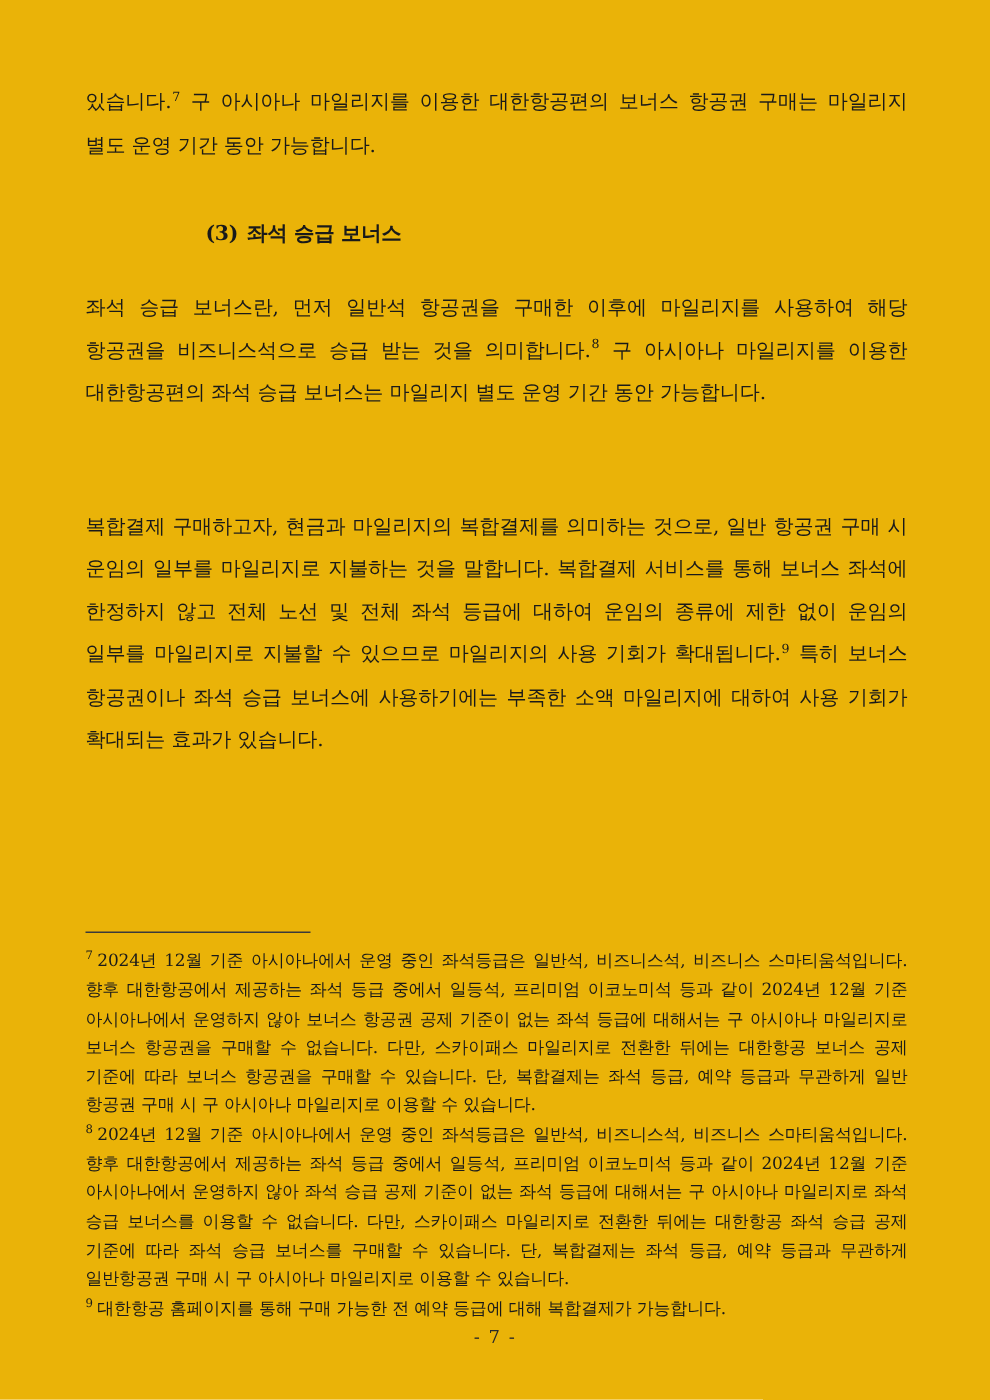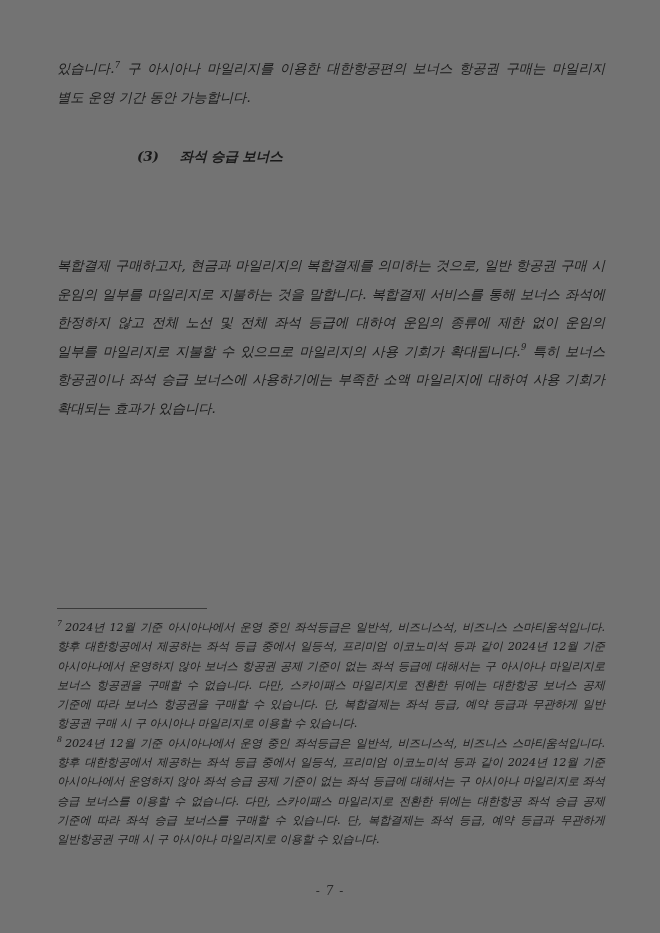--- a/index.html
+++ b/index.html
@@ -14,23 +14,22 @@
     position: relative;
     overflow: hidden;
     font-family: "DejaVu Serif", "Liberation Serif", serif;
     color: #1a1a1a;
     -webkit-font-smoothing: antialiased;
   }
 
   .page {
     position: absolute;
     inset: 0;
-    background: #737373;
+    background: #eab308;
     padding: 0;
-    font-style: italic;
   }
 
   .content {
     position: absolute;
     left: 57px;
     top: 55px;
     width: 548px;
   }
 
   
@@ -54,35 +53,35 @@
     line-height: 20px;
     margin: 0;
     padding-left: 80px;
     letter-spacing: -0.2px;
     word-break: keep-all;
   }
   .heading .num {
     font-family: "DejaVu Serif", "Liberation Serif", serif;
     font-weight: bold;
   }
-  .heading .htxt { margin-left: 21px; text-align: center; }
+  .heading .htxt { margin-left: 6px; text-align: center; }
 
   sup.fn {
     font-size: 8.4px;
     vertical-align: super;
     line-height: 0;
     padding-left: 0.5px;
     padding-right: 0.5px;
   }
 
   
   .footnote-area {
     position: absolute;
     left: 57px;
-    top: 608px;
+    top: 621px;
     width: 548px;
   }
   .fn-rule {
     width: 150px;
     height: 0;
     border-top: 1px solid #3a3a3a;
     margin: 0 0 9px 0;
   }
   .fn-item {
     font-size: 11.3px;
@@ -118,37 +117,39 @@
   <div class="content">
 
     <p class="para"><span>있습니다.</span><sup class="fn">7</sup><span> 구 아시아나 마일리지를 이용한 대한항공편의 보너스 항공권 구매는 마일리지 별도 운영 기간 동안 가능합니다.</span></p>
 
     <div class="gap-intro"></div>
 
     <p class="heading"><span class="num">(3)</span><span class="htxt">좌석 승급 보너스</span></p>
 
     <div class="gap-after-head"></div>
 
+    <p class="para"><span>좌석 승급 보너스란, 먼저 일반석 항공권을 구매한 이후에 마일리지를 사용하여 해당 항공권을 비즈니스석으로 승급 받는 것을 의미합니다.</span><sup class="fn">8</sup><span> 구 아시아나 마일리지를 이용한 대한항공편의 좌석 승급 보너스는 마일리지 별도 운영 기간 동안 가능합니다.</span></p>
 
     <div class="gap-block"></div>
 
 
     <div class="gap-after-head"></div>
 
     <p class="para"><span>복합결제 구매하고자, 현금과 마일리지의 복합결제를 의미하는 것으로, 일반 항공권 구매 시 운임의 일부를 마일리지로 지불하는 것을 말합니다. 복합결제 서비스를 통해 보너스 좌석에 한정하지 않고 전체 노선 및 전체 좌석 등급에 대하여 운임의 종류에 제한 없이 운임의 일부를 마일리지로 지불할 수 있으므로 마일리지의 사용 기회가 확대됩니다.</span><sup class="fn">9</sup><span> 특히 보너스 항공권이나 좌석 승급 보너스에 사용하기에는 부족한 소액 마일리지에 대하여 사용 기회가 확대되는 효과가 있습니다.</span></p>
 
     <div class="gap-block"></div>
 
 
   </div>
 
   <div class="footnote-area">
     <div class="fn-rule"></div>
 
     <p class="fn-item"><span class="marker">7</span><span>2024년 12월 기준 아시아나에서 운영 중인 좌석등급은 일반석, 비즈니스석, 비즈니스 스마티움석입니다. 향후 대한항공에서 제공하는 좌석 등급 중에서 일등석, 프리미엄 이코노미석 등과 같이 2024년 12월 기준 아시아나에서 운영하지 않아 보너스 항공권 공제 기준이 없는 좌석 등급에 대해서는 구 아시아나 마일리지로 보너스 항공권을 구매할 수 없습니다. 다만, 스카이패스 마일리지로 전환한 뒤에는 대한항공 보너스 공제 기준에 따라 보너스 항공권을 구매할 수 있습니다. 단, 복합결제는 좌석 등급, 예약 등급과 무관하게 일반 항공권 구매 시 구 아시아나 마일리지로 이용할 수 있습니다.</span></p>
 
     <p class="fn-item"><span class="marker">8</span><span>2024년 12월 기준 아시아나에서 운영 중인 좌석등급은 일반석, 비즈니스석, 비즈니스 스마티움석입니다. 향후 대한항공에서 제공하는 좌석 등급 중에서 일등석, 프리미엄 이코노미석 등과 같이 2024년 12월 기준 아시아나에서 운영하지 않아 좌석 승급 공제 기준이 없는 좌석 등급에 대해서는 구 아시아나 마일리지로 좌석 승급 보너스를 이용할 수 없습니다. 다만, 스카이패스 마일리지로 전환한 뒤에는 대한항공 좌석 승급 공제 기준에 따라 좌석 승급 보너스를 구매할 수 있습니다. 단, 복합결제는 좌석 등급, 예약 등급과 무관하게 일반항공권 구매 시 구 아시아나 마일리지로 이용할 수 있습니다.</span></p>
 
+    <p class="fn-item"><span class="marker">9</span><span>대한항공 홈페이지를 통해 구매 가능한 전 예약 등급에 대해 복합결제가 가능합니다.</span></p>
   </div>
 
   <div class="page-number">- 7 -</div>
 
 </div>
 
 </body></html>

